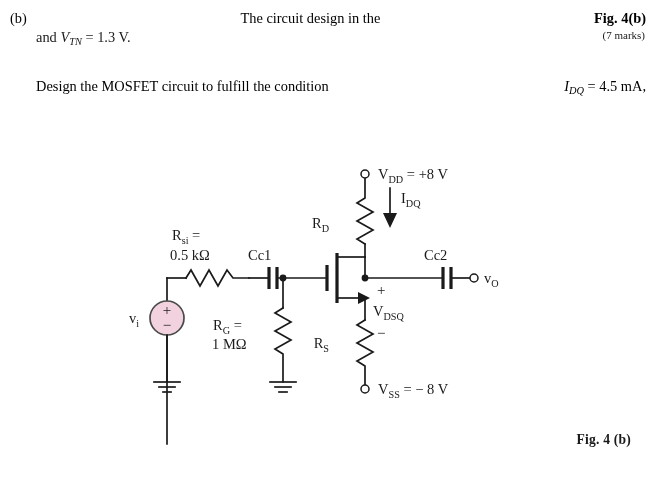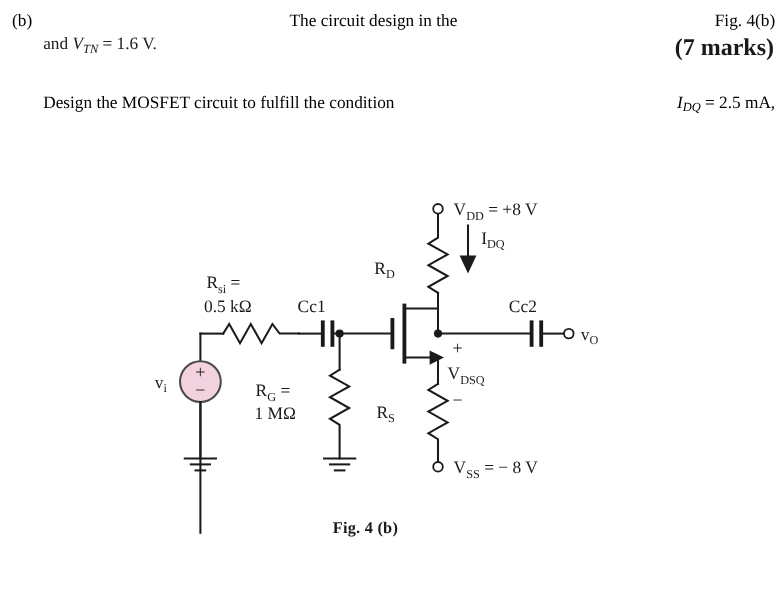--- a/index.html
+++ b/index.html
@@ -42,37 +42,37 @@
     display: block;
     white-space: nowrap;
   }
   .justify {
     display: flex;
     justify-content: space-between;
     white-space: nowrap;
   }
   .justify > span { display: inline-block; }
 
-  .lbl { font-weight: normal; }
+  .lbl { font-weight: bold; }
   .ital { font-style: italic; }
   .sub {
     font-size: 0.72em;
     vertical-align: -0.28em;
     font-style: italic;
   }
   .sup {
     font-size: 0.72em;
     vertical-align: 0.5em;
   }
   .marks {
     position: absolute;
     right: 8px;
     top: 29px;
-    font-weight: bold;
-    font-size: 20px;
+    font-weight: normal;
+    font-size: 11px;
     margin-left: 28px;
   }
   .indent2 {
     position: absolute;
     left: 36px;
     top: 29px;
     font-size: 14.4px;
     white-space: nowrap;
   }
 
@@ -82,21 +82,21 @@
     left: 0;
     top: 150px;
     width: 653px;
     height: 300px;
   }
   #caption {
     position: absolute;
     left: 0;
     top: 432px;
     width: 653px;
-    text-align: center;
+    text-align: right;
     font-weight: bold;
     font-size: 13.6px;
     letter-spacing: 0.2px;
   }
   
   #caption .cap-inner {
     display: inline-block;
     position: relative;
     left: -22px;
   }
@@ -150,29 +150,29 @@
 
     <div class="para p1">
       <span class="justify">
         <span>(b)</span>
         <span>The circuit design in the </span>
         <span class="lbl">Fig. 4(b)</span>
       </span>
     </div>
 
     <div class="indent2">
-      <span>and </span><span class="ital">V</span><span class="sub">TN</span><span> = 1.6 V.</span>
+      <span>and </span><span class="ital">V</span><span class="sub">TN</span><span> = 1.3 V.</span>
     </div>
 
     <div class="marks">(7 marks)</div>
 
     <div class="para p2">
       <span class="justify">
         <span>Design the MOSFET circuit to fulfill the condition </span>
-        <span><span class="ital">I</span><span class="sub">DQ</span><span> = 2.5 mA,</span></span>
+        <span><span class="ital">I</span><span class="sub">DQ</span><span> = 4.5 mA,</span></span>
       </span>
     </div>
   </div>
 
   <div id="figure">
     <svg width="653" height="300" viewBox="0 0 653 300" xmlns="http://www.w3.org/2000/svg">
 
       <path class="wire" d="M 167 128 L 167 294"></path>
 
       <path class="wire" d="M 167 128 L 186 128"></path>

